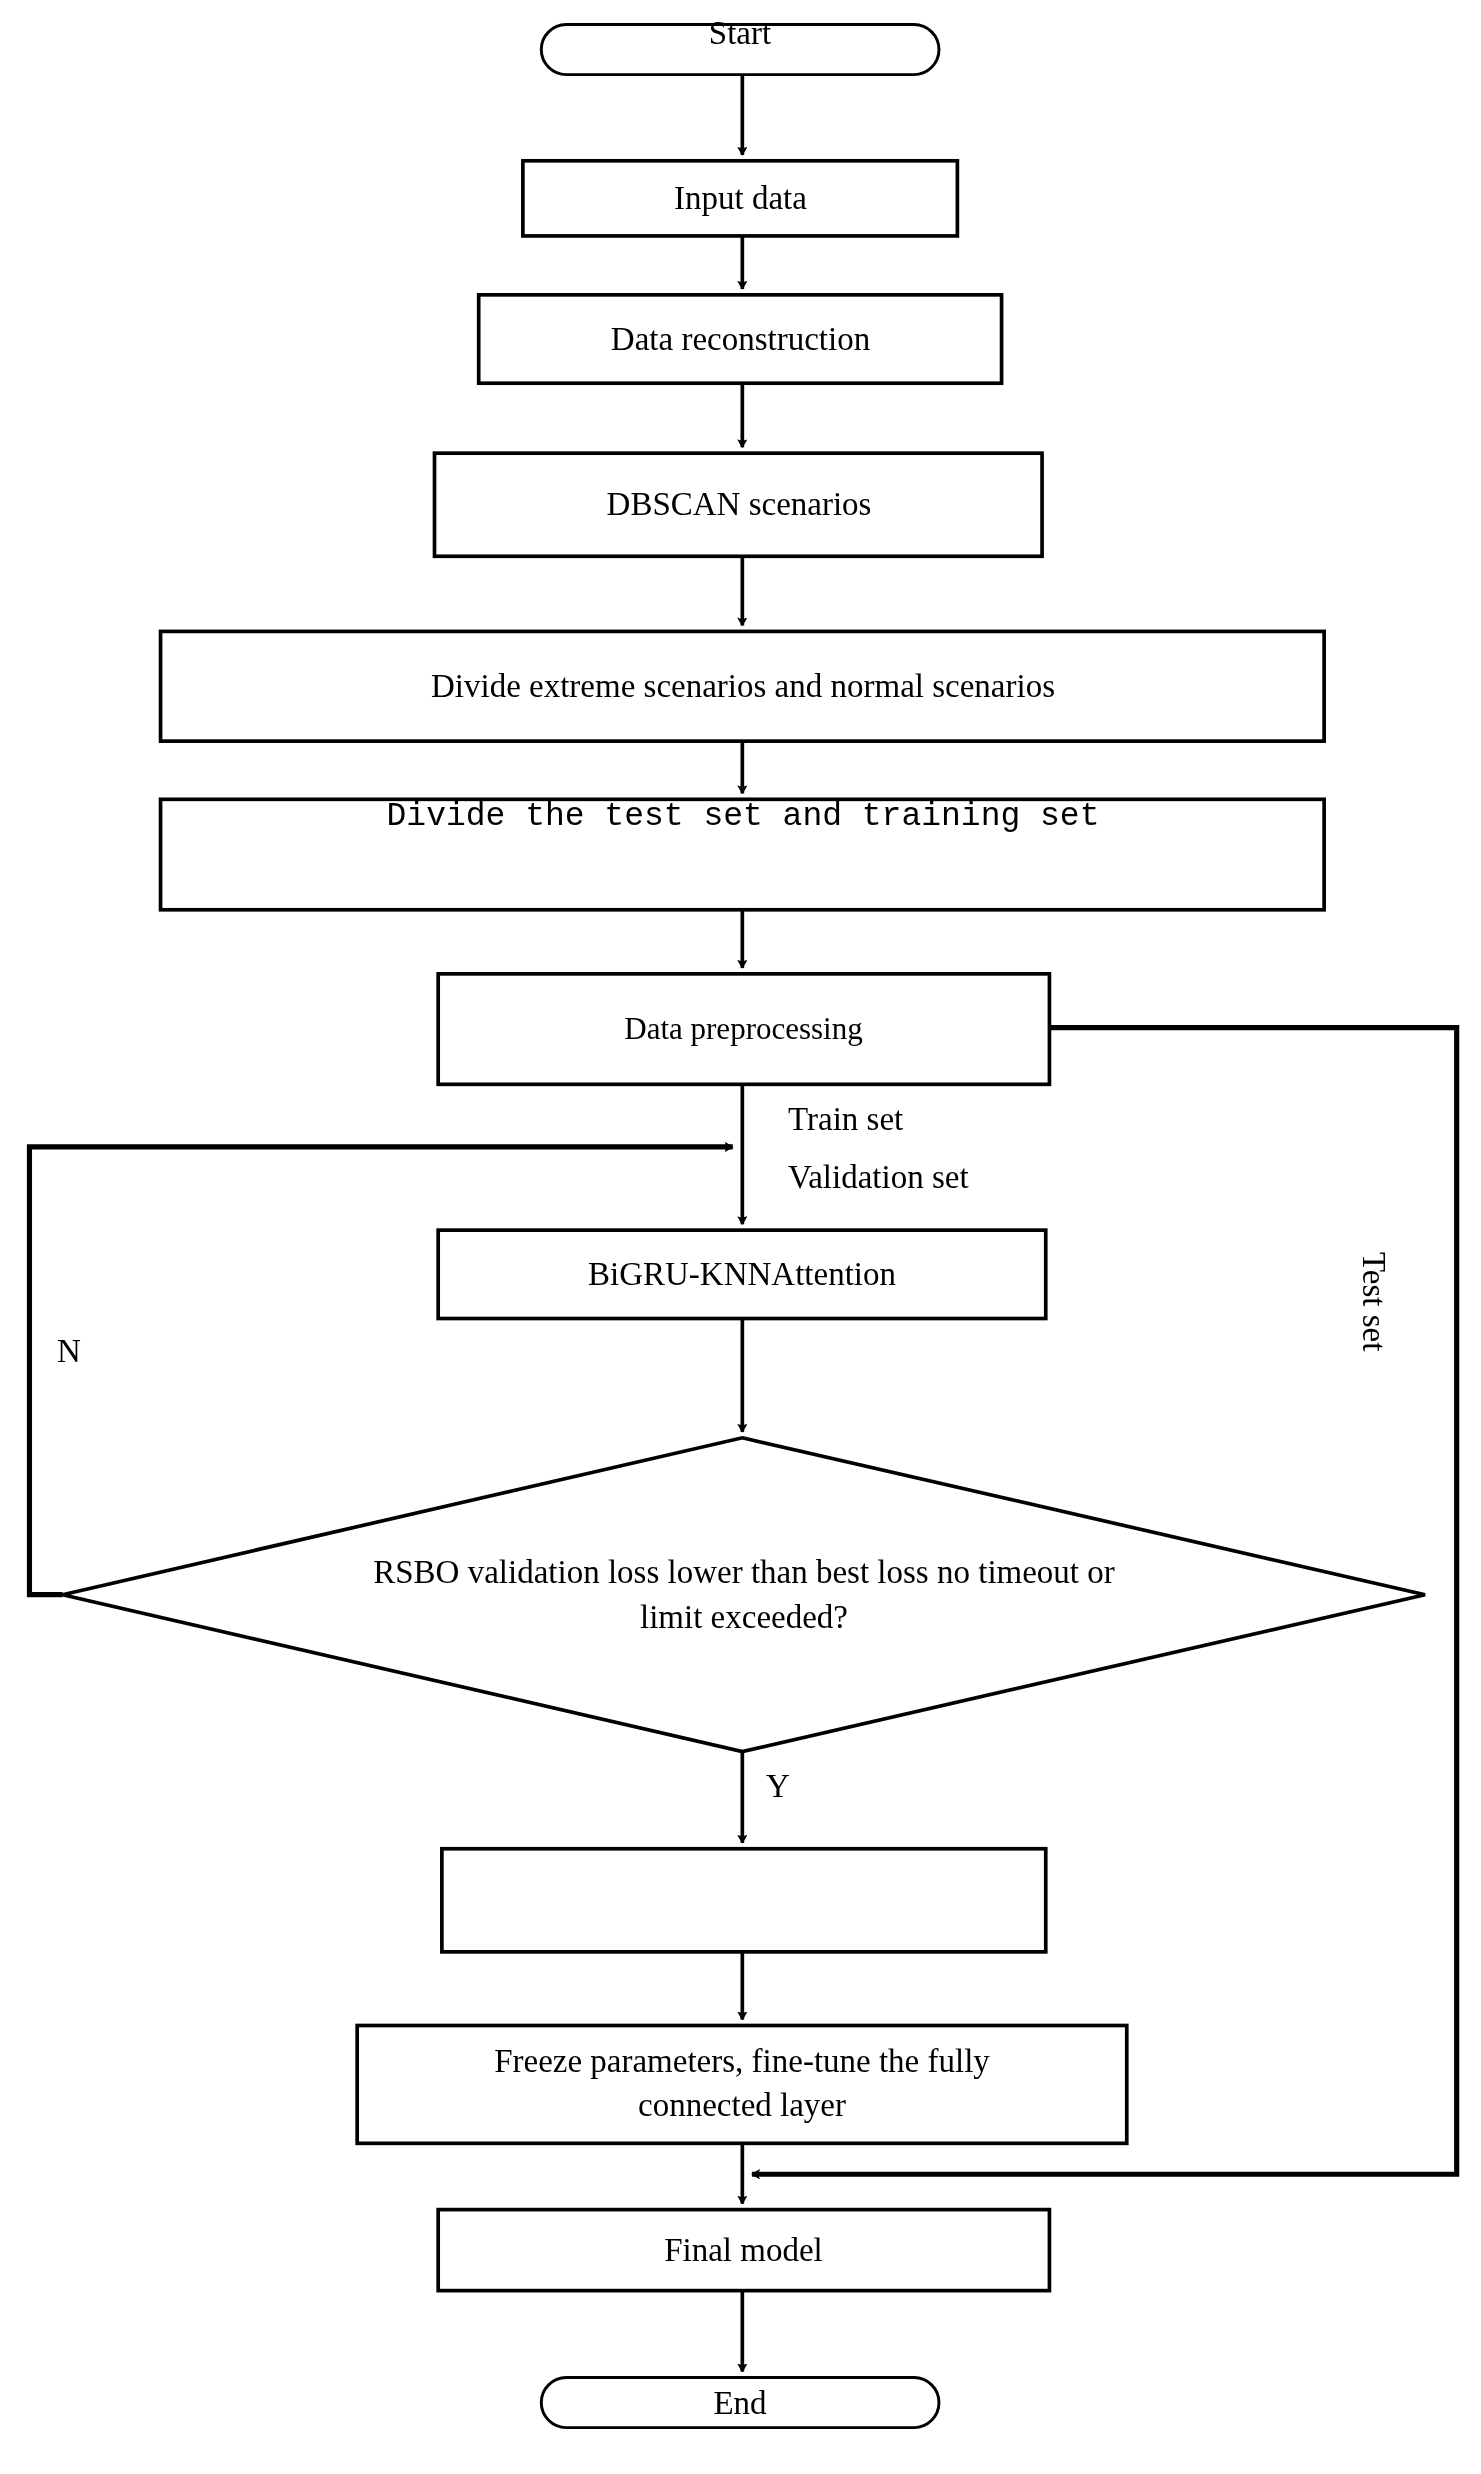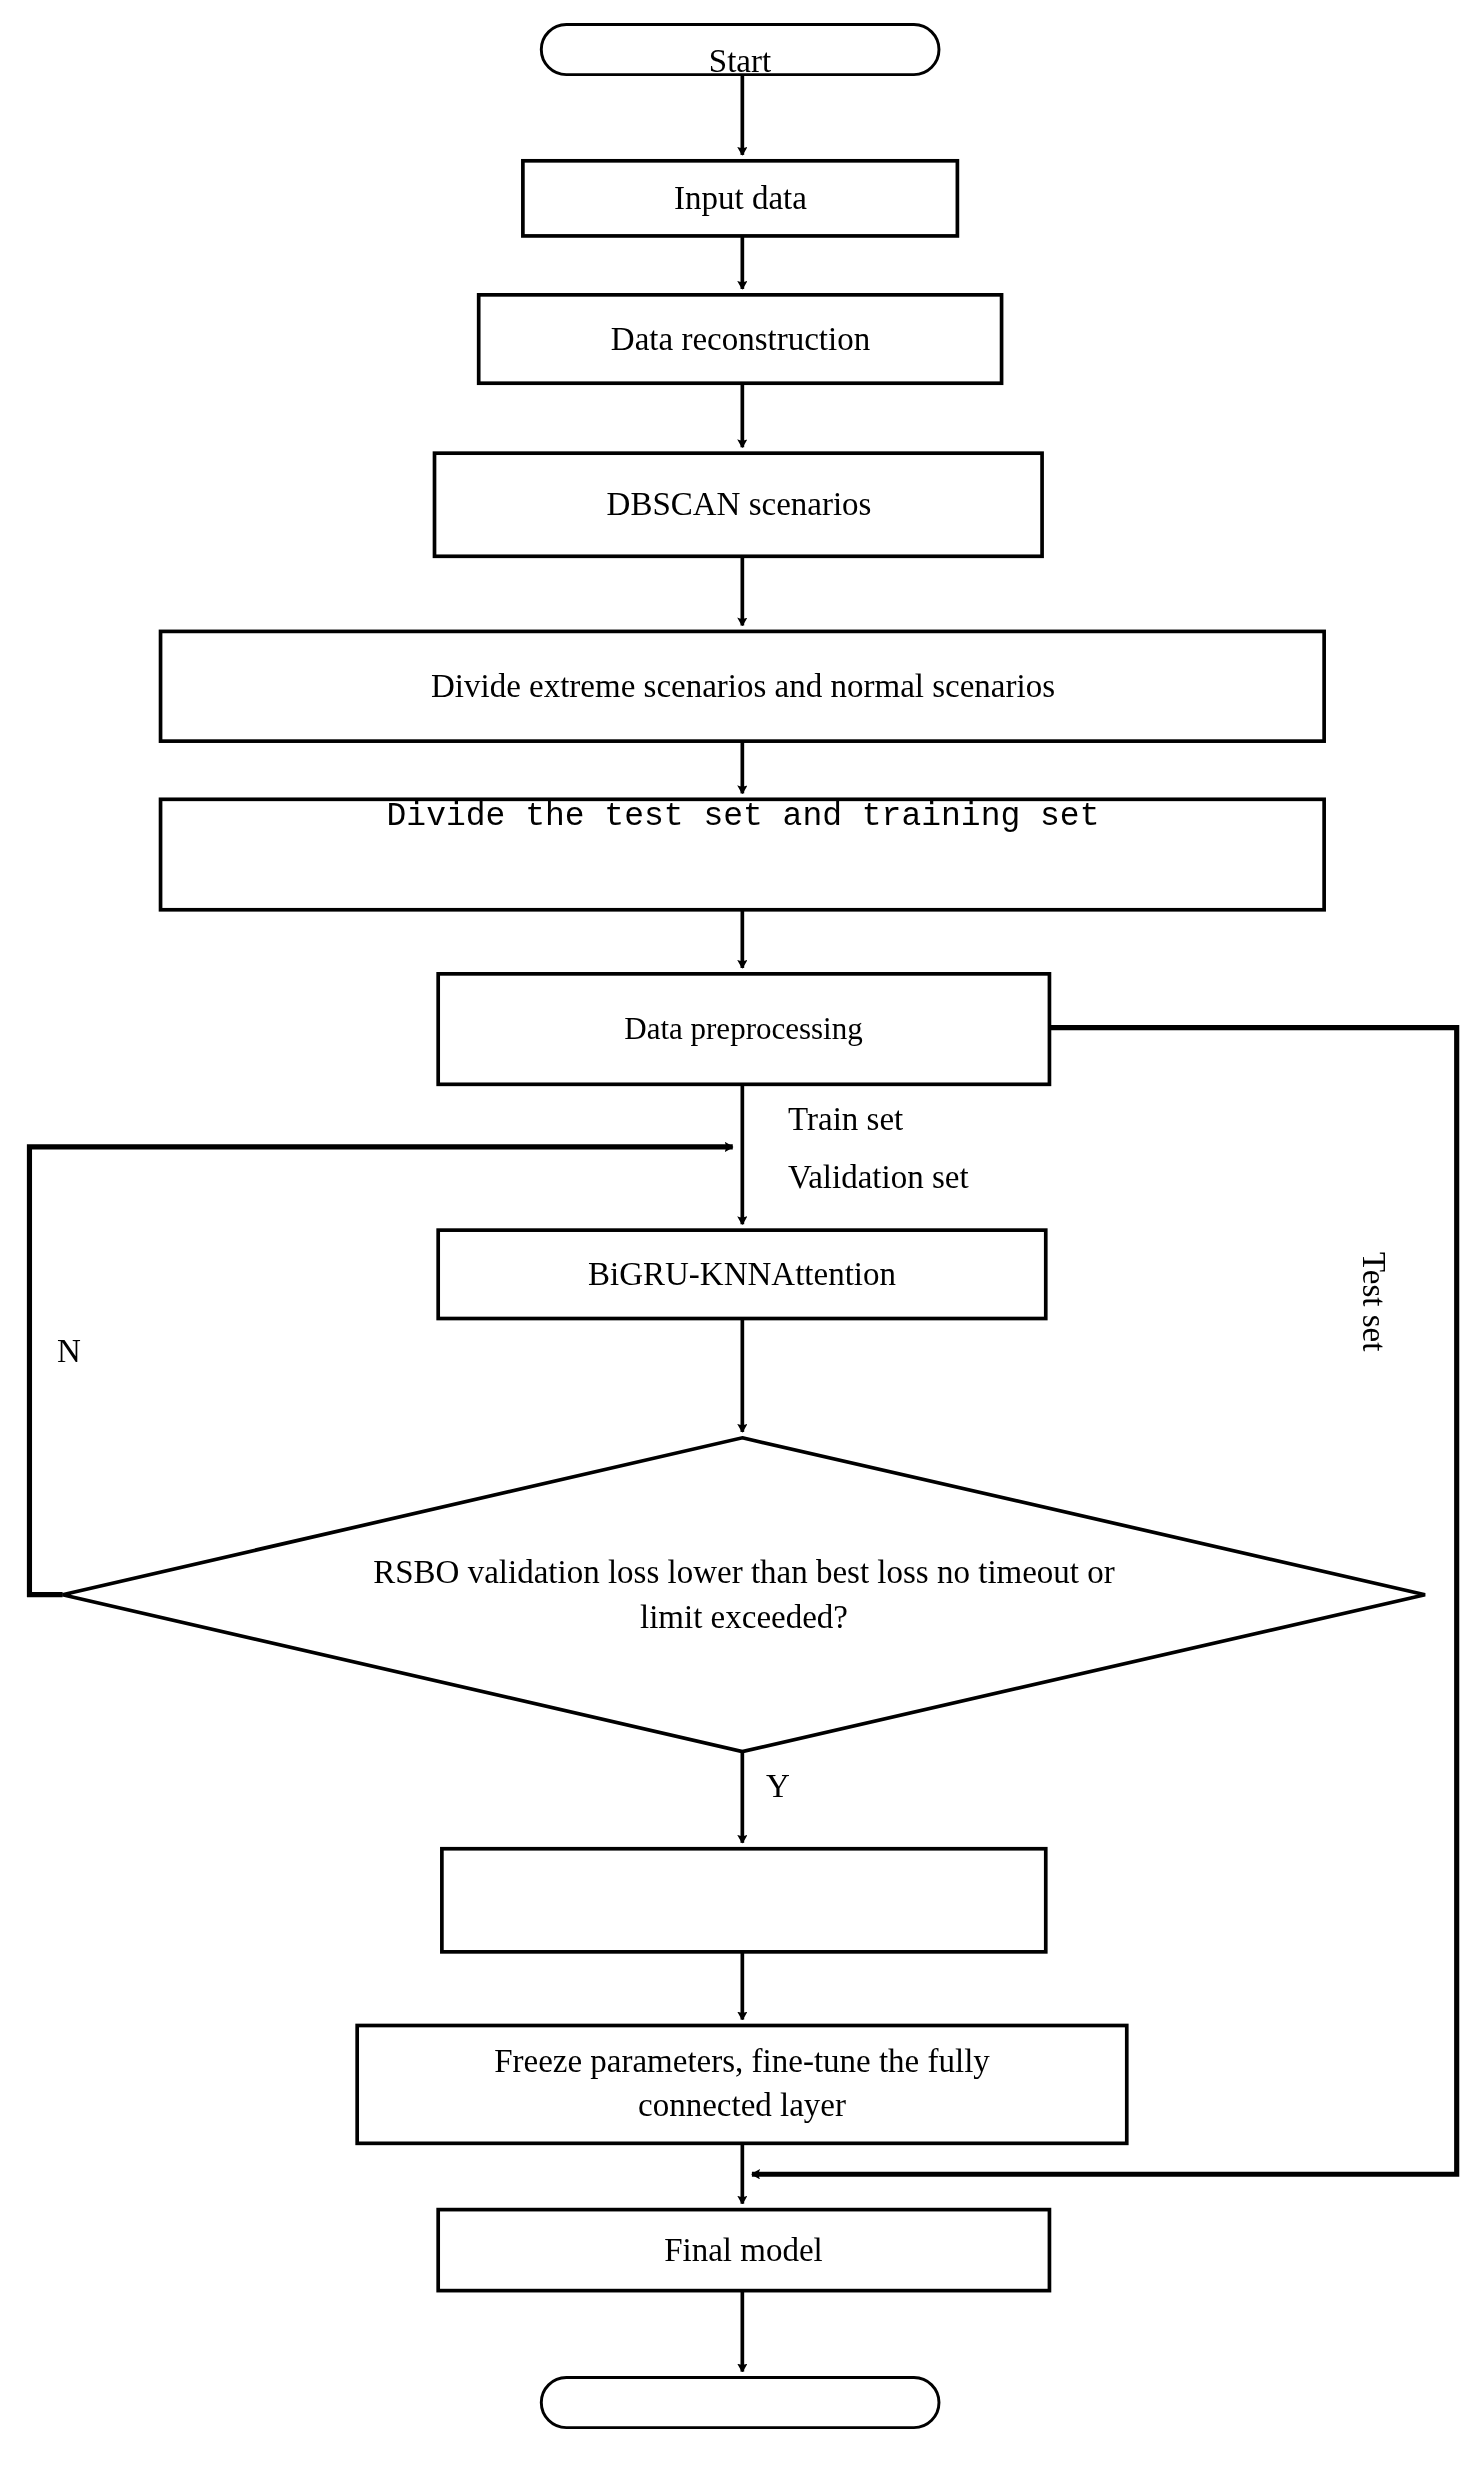--- a/index.html
+++ b/index.html
@@ -60,21 +60,21 @@
       <line x1="1008" y1="2650" x2="1008" y2="2742" marker-end="url(#arrow)"></line>
       <line x1="1008" y1="2910" x2="1008" y2="2992" marker-end="url(#arrow)"></line>
       <line x1="1008" y1="3110" x2="1008" y2="3220" marker-end="url(#arrow)"></line>
 
       <path d="M85,2165 L40,2165 L40,1557 L995,1557" marker-end="url(#arrow)" stroke-width="7"></path>
 
       <path d="M1425,1395 L1978,1395 L1978,2952 L1021,2952" marker-end="url(#arrow)" stroke-width="7"></path>
     </g>
   </svg>
 
-  <div class="nodetext" style="left:541px;top:36px;width:398px;height:50px;font-size:33px;">Start</div>
+  <div class="nodetext" style="left:541px;top:8px;width:398px;height:50px;font-size:33px;">Start</div>
 
   <div class="nodetext" style="left:523px;top:161px;width:435px;height:75px;font-size:33px;">Input data</div>
 
   <div class="nodetext" style="left:479px;top:295px;width:523px;height:88px;font-size:33px;">Data reconstruction</div>
 
   <div class="nodetext" style="left:435px;top:453px;width:608px;height:103px;font-size:33px;">DBSCAN scenarios</div>
 
   <div class="nodetext" style="left:161px;top:631px;width:1164px;height:110px;font-size:33px;">Divide extreme scenarios and normal scenarios</div>
 
   <div class="nodetext" style="left:161px;top:762px;width:1164px;height:110px;font-size:33px;font-family:Liberation Mono, monospace;">Divide the test set and training set</div>
@@ -85,20 +85,21 @@
 
   <div class="nodetext" style="left:103px;top:1517px;width:1282px;height:155px;font-size:33px;line-height:1.35;">RSBO validation loss lower than best loss no timeout or
 limit exceeded?</div>
 
 
   <div class="nodetext" style="left:357px;top:2025px;width:770px;height:118px;font-size:33px;line-height:1.32;">Freeze parameters, fine-tune the fully
 connected layer</div>
 
   <div class="nodetext" style="left:438px;top:2210px;width:611px;height:81px;font-size:33px;">Final model</div>
 
+  <div class="nodetext" style="left:541px;top:2378px;width:398px;height:50px;font-size:33px;">End</div>
 
   <div class="edgelabel" style="left:788px;top:1101px;font-size:33px;">Train set</div>
 
   <div class="edgelabel" style="left:788px;top:1159px;font-size:33px;">Validation set</div>
 
   <div class="edgelabel vert" style="left:1392px;top:1252px;font-size:33px;transform:rotate(90deg);">Test set</div>
 
   <div class="edgelabel" style="left:57px;top:1333px;font-size:33px;">N</div>
 
   <div class="edgelabel" style="left:766px;top:1768px;font-size:33px;">Y</div>

